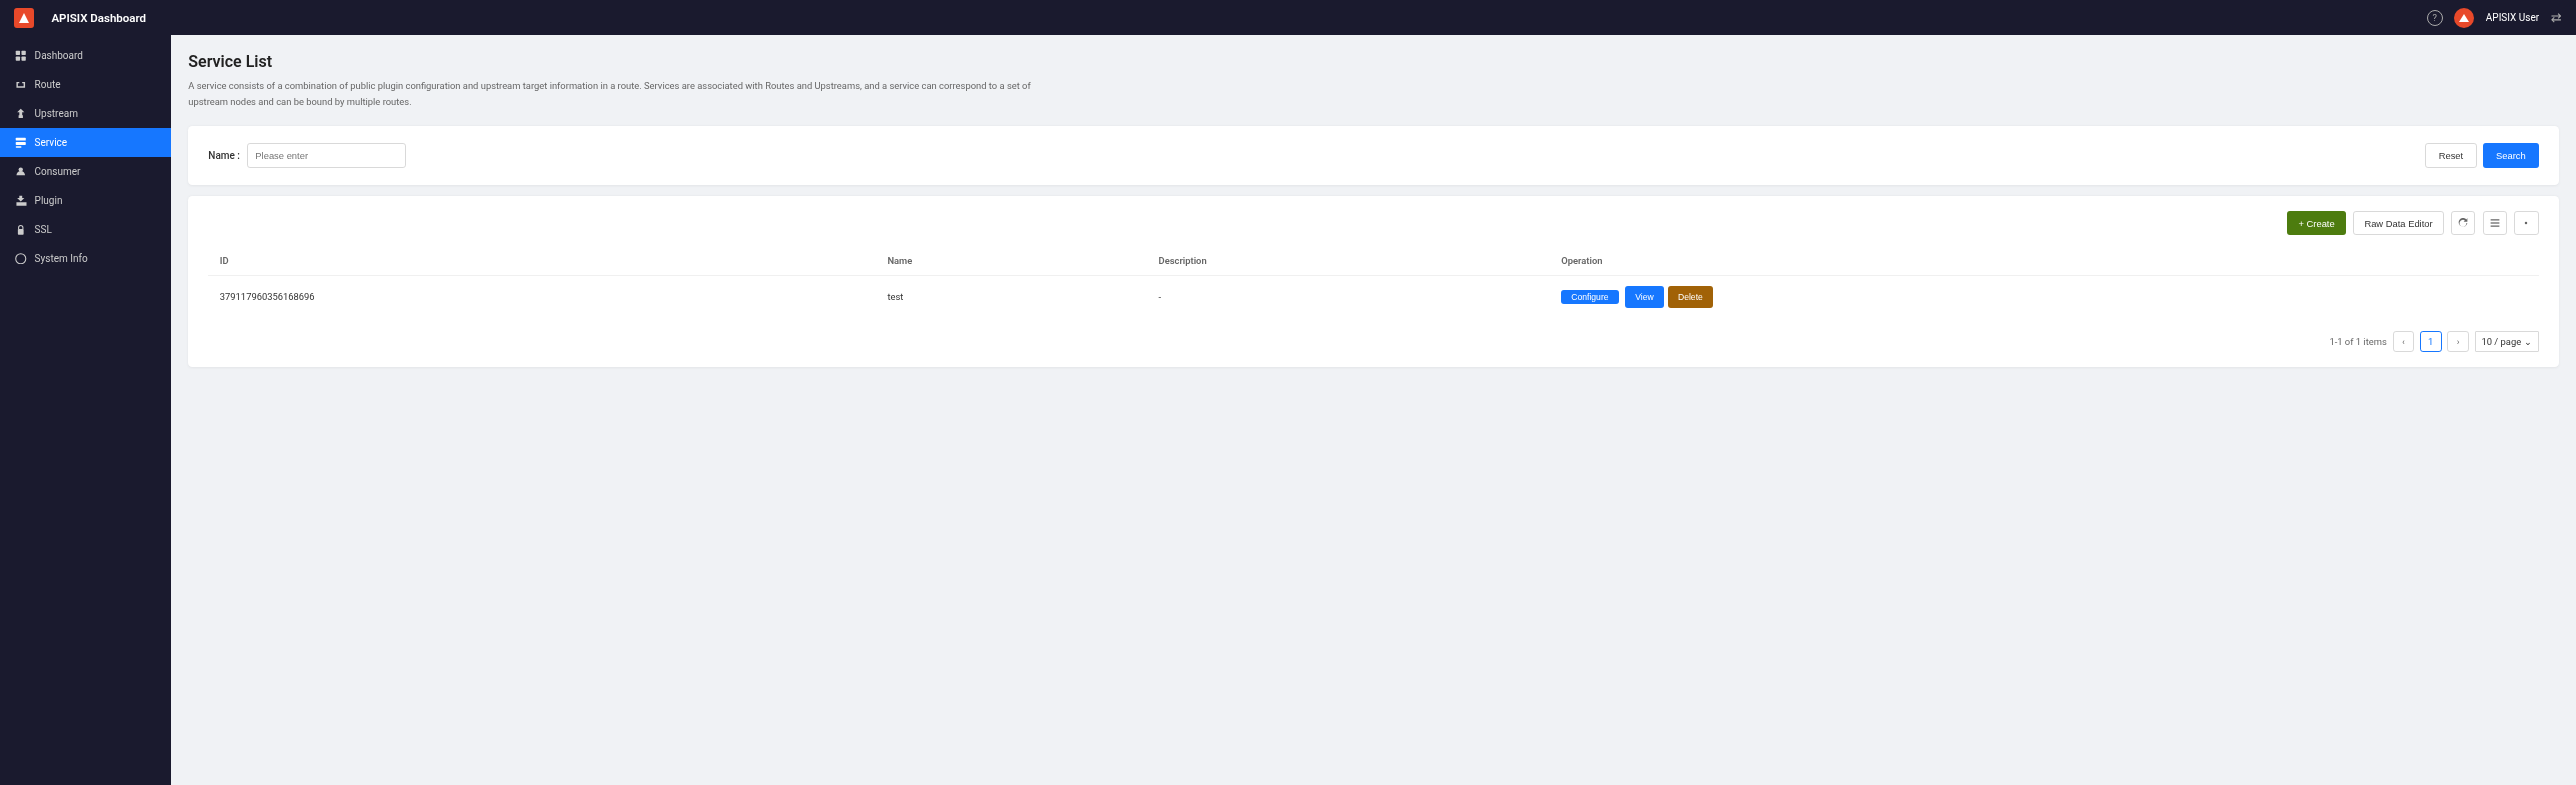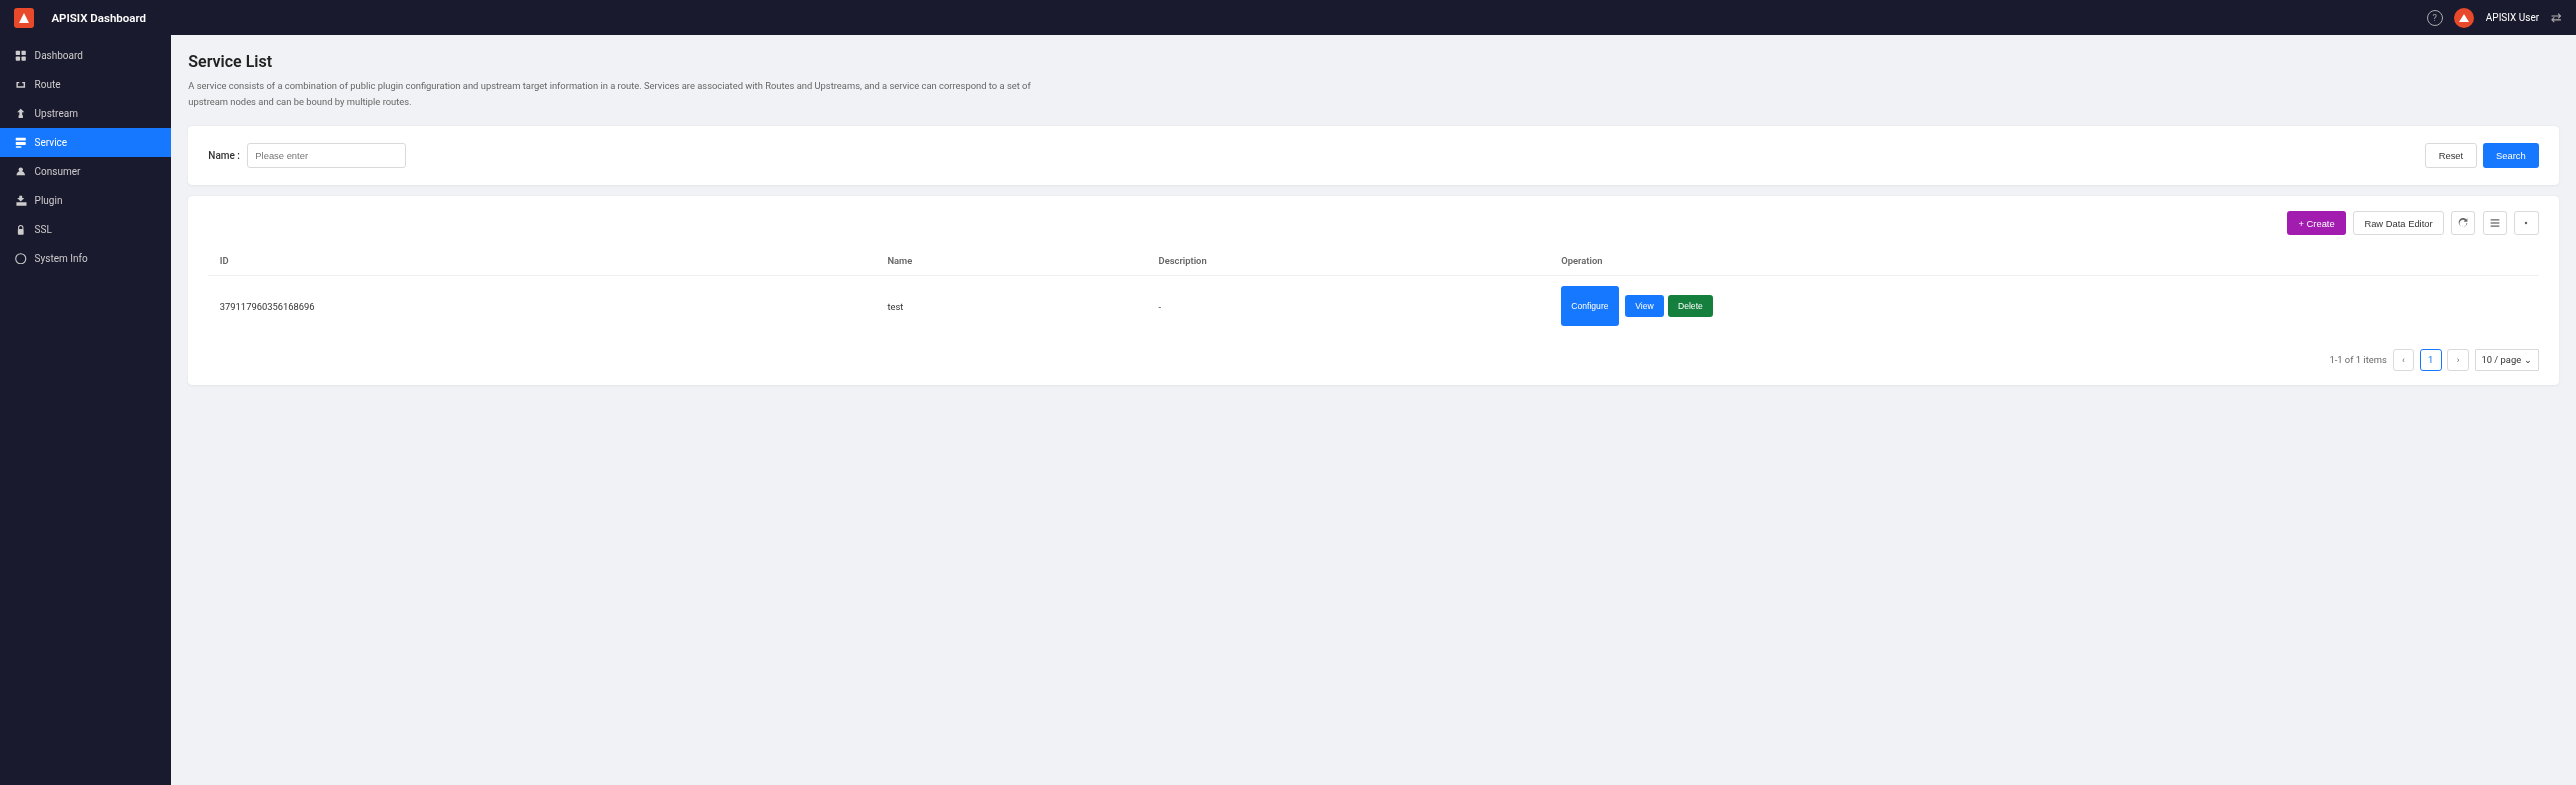--- a/index.html
+++ b/index.html
@@ -69,21 +69,21 @@
     
     .table-card {
       background: #fff; border-radius: 4.3px; padding: 14.4px 20px;
       box-shadow: 0 0.7px 2.9px rgba(0,0,0,0.06);
     }
     .table-toolbar {
       display: flex; justify-content: flex-end; align-items: center;
       gap: 7.2px; margin-bottom: 11.5px;
     }
     .btn-create {
-      height: 24.5px; padding: 0 11.5px; background: #a21caf; color: #fff;
+      height: 24.5px; padding: 0 11.5px; background: #4d7c0f; color: #fff;
       border: none; border-radius: 2.9px; font-size: 9.4px; cursor: pointer;
       display: flex; align-items: center; gap: 3.6px;
     }
     .btn-raw {
       height: 24.5px; padding: 0 10px; background: #fff; color: #333;
       border: 0.7px solid #d9d9d9; border-radius: 2.9px; font-size: 9.4px; cursor: pointer;
     }
     .toolbar-icon-btn {
       width: 24.5px; height: 24.5px; border: 0.7px solid #d9d9d9; background: #fff;
       border-radius: 2.9px; display: flex; align-items: center; justify-content: center;
@@ -92,29 +92,29 @@
 
     
     table { width: 100%; border-collapse: collapse; }
     thead tr { border-bottom: 0.7px solid #f0f0f0; }
     th { text-align: left; padding: 8.6px 11.5px; font-size: 9.4px; color: #666; font-weight: 600; }
     tbody tr { border-bottom: 0.7px solid #f5f5f5; }
     tbody tr:last-child { border-bottom: none; }
     td { padding: 10px 11.5px; font-size: 9.4px; color: #333; }
 
     .btn-configure {
-      height: 40px; padding: 0 10px; background: #1677ff; color: #fff;
+      height: 14px; padding: 0 10px; background: #1677ff; color: #fff;
       border: none; border-radius: 2.9px; font-size: 8.6px; cursor: pointer; margin-right: 4.3px;
     }
     .btn-view {
       height: 21.6px; padding: 0 10px; background: #1677ff; color: #fff;
       border: none; border-radius: 2.9px; font-size: 8.6px; cursor: pointer; margin-right: 2px;
     }
     .btn-delete {
-      height: 21.6px; padding: 0 10px; background: #15803d; color: #fff;
+      height: 21.6px; padding: 0 10px; background: #a16207; color: #fff;
       border: none; border-radius: 2.9px; font-size: 8.6px; cursor: pointer;
     }
 
     
     .pagination {
       display: flex; justify-content: flex-end; align-items: center;
       gap: 5.8px; margin-top: 13px; font-size: 9.4px; color: #666;
     }
     .page-btn {
       width: 21.6px; height: 21.6px; border: 0.7px solid #d9d9d9; background: #fff;

